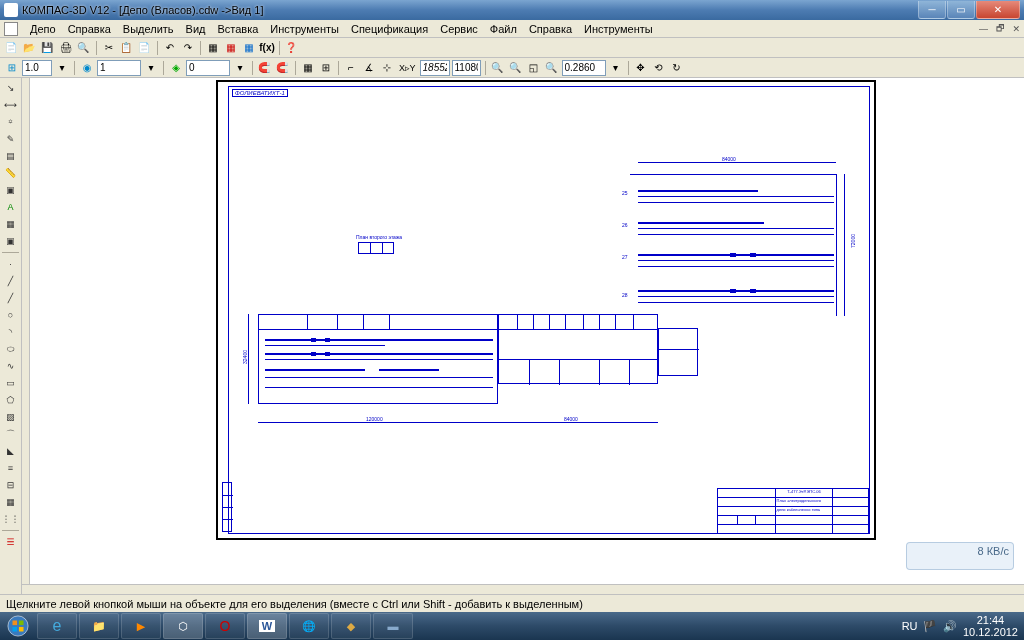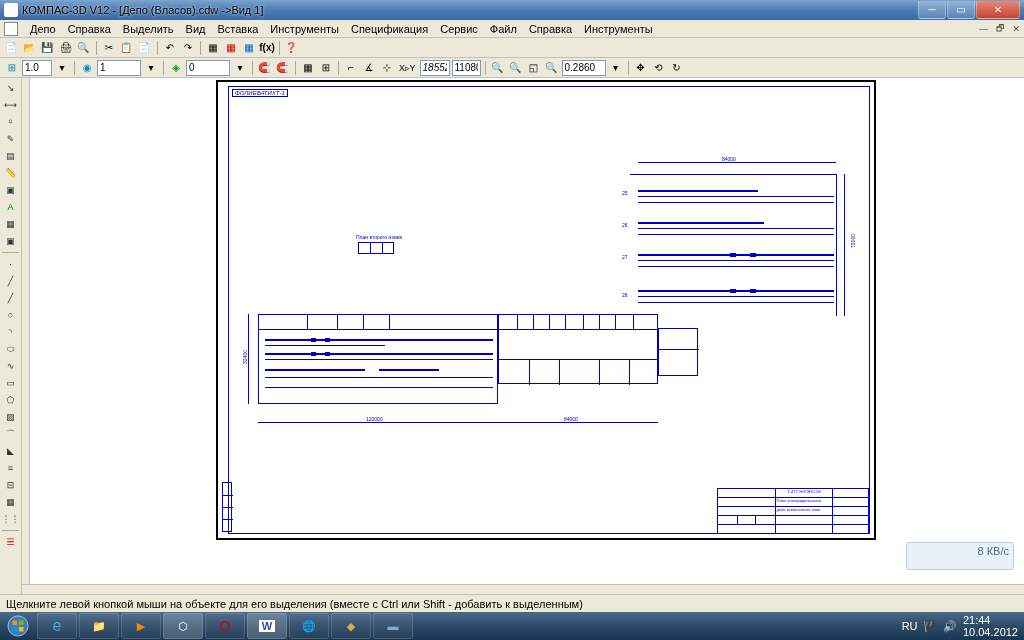--- a/index.html
+++ b/index.html
@@ -61,21 +61,21 @@
   
   .statusbar { height: 18px; background: #ece9d8; border-top: 1px solid #c0c0c0; display: flex; align-items: center; padding: 0 6px; font-size: 11px; color: #000; }
   
   
   .taskbar { position: absolute; bottom: 0; left: 0; right: 0; height: 28px; background: linear-gradient(to bottom, #4a6a8a 0%, #2d4a68 50%, #1a3550 100%); display: flex; align-items: center; padding: 0; }
   .start-orb { width: 36px; height: 28px; display: flex; align-items: center; justify-content: center; }
   .start-orb svg { width: 22px; height: 22px; }
   .task-btn { width: 40px; height: 26px; margin: 0 1px; display: flex; align-items: center; justify-content: center; border: 1px solid rgba(255,255,255,0.15); border-radius: 2px; background: rgba(255,255,255,0.05); }
   .task-btn.active { background: rgba(255,255,255,0.2); }
   .sys-tray { margin-left: auto; display: flex; align-items: center; color: #fff; font-size: 10px; padding-right: 6px; gap: 6px; }
-  .sys-tray .clock { text-align: left; line-height: 1.1; }
+  .sys-tray .clock { text-align: center; line-height: 1.1; }
   
   
   .gadget { position: absolute; right: 10px; bottom: 70px; width: 108px; height: 28px; background: rgba(200,220,240,0.4); border: 1px solid rgba(150,180,210,0.6); border-radius: 4px; font-size: 8px; color: #4a6a8a; text-align: right; padding: 2px 4px; }
 </style>
 </head>
 <body>
 
 <div class="titlebar">
   <span class="icon"></span>
   <span class="title">КОМПАС-3D V12 - [Депо (Власов).cdw -&gt;Вид 1]</span>
@@ -387,16 +387,16 @@
     </div>
   <div class="task-btn">
       <span style="color:#8ac">▬</span>
     </div>
   <div class="sys-tray">
     <span>RU</span>
     <span>🏴</span>
     <span>🔊</span>
     <div class="clock">
       <div>21:44</div>
-      <div>10.04.2012</div>
+      <div>10.12.2012</div>
     </div>
   </div>
 </div>
 
 </body></html>

